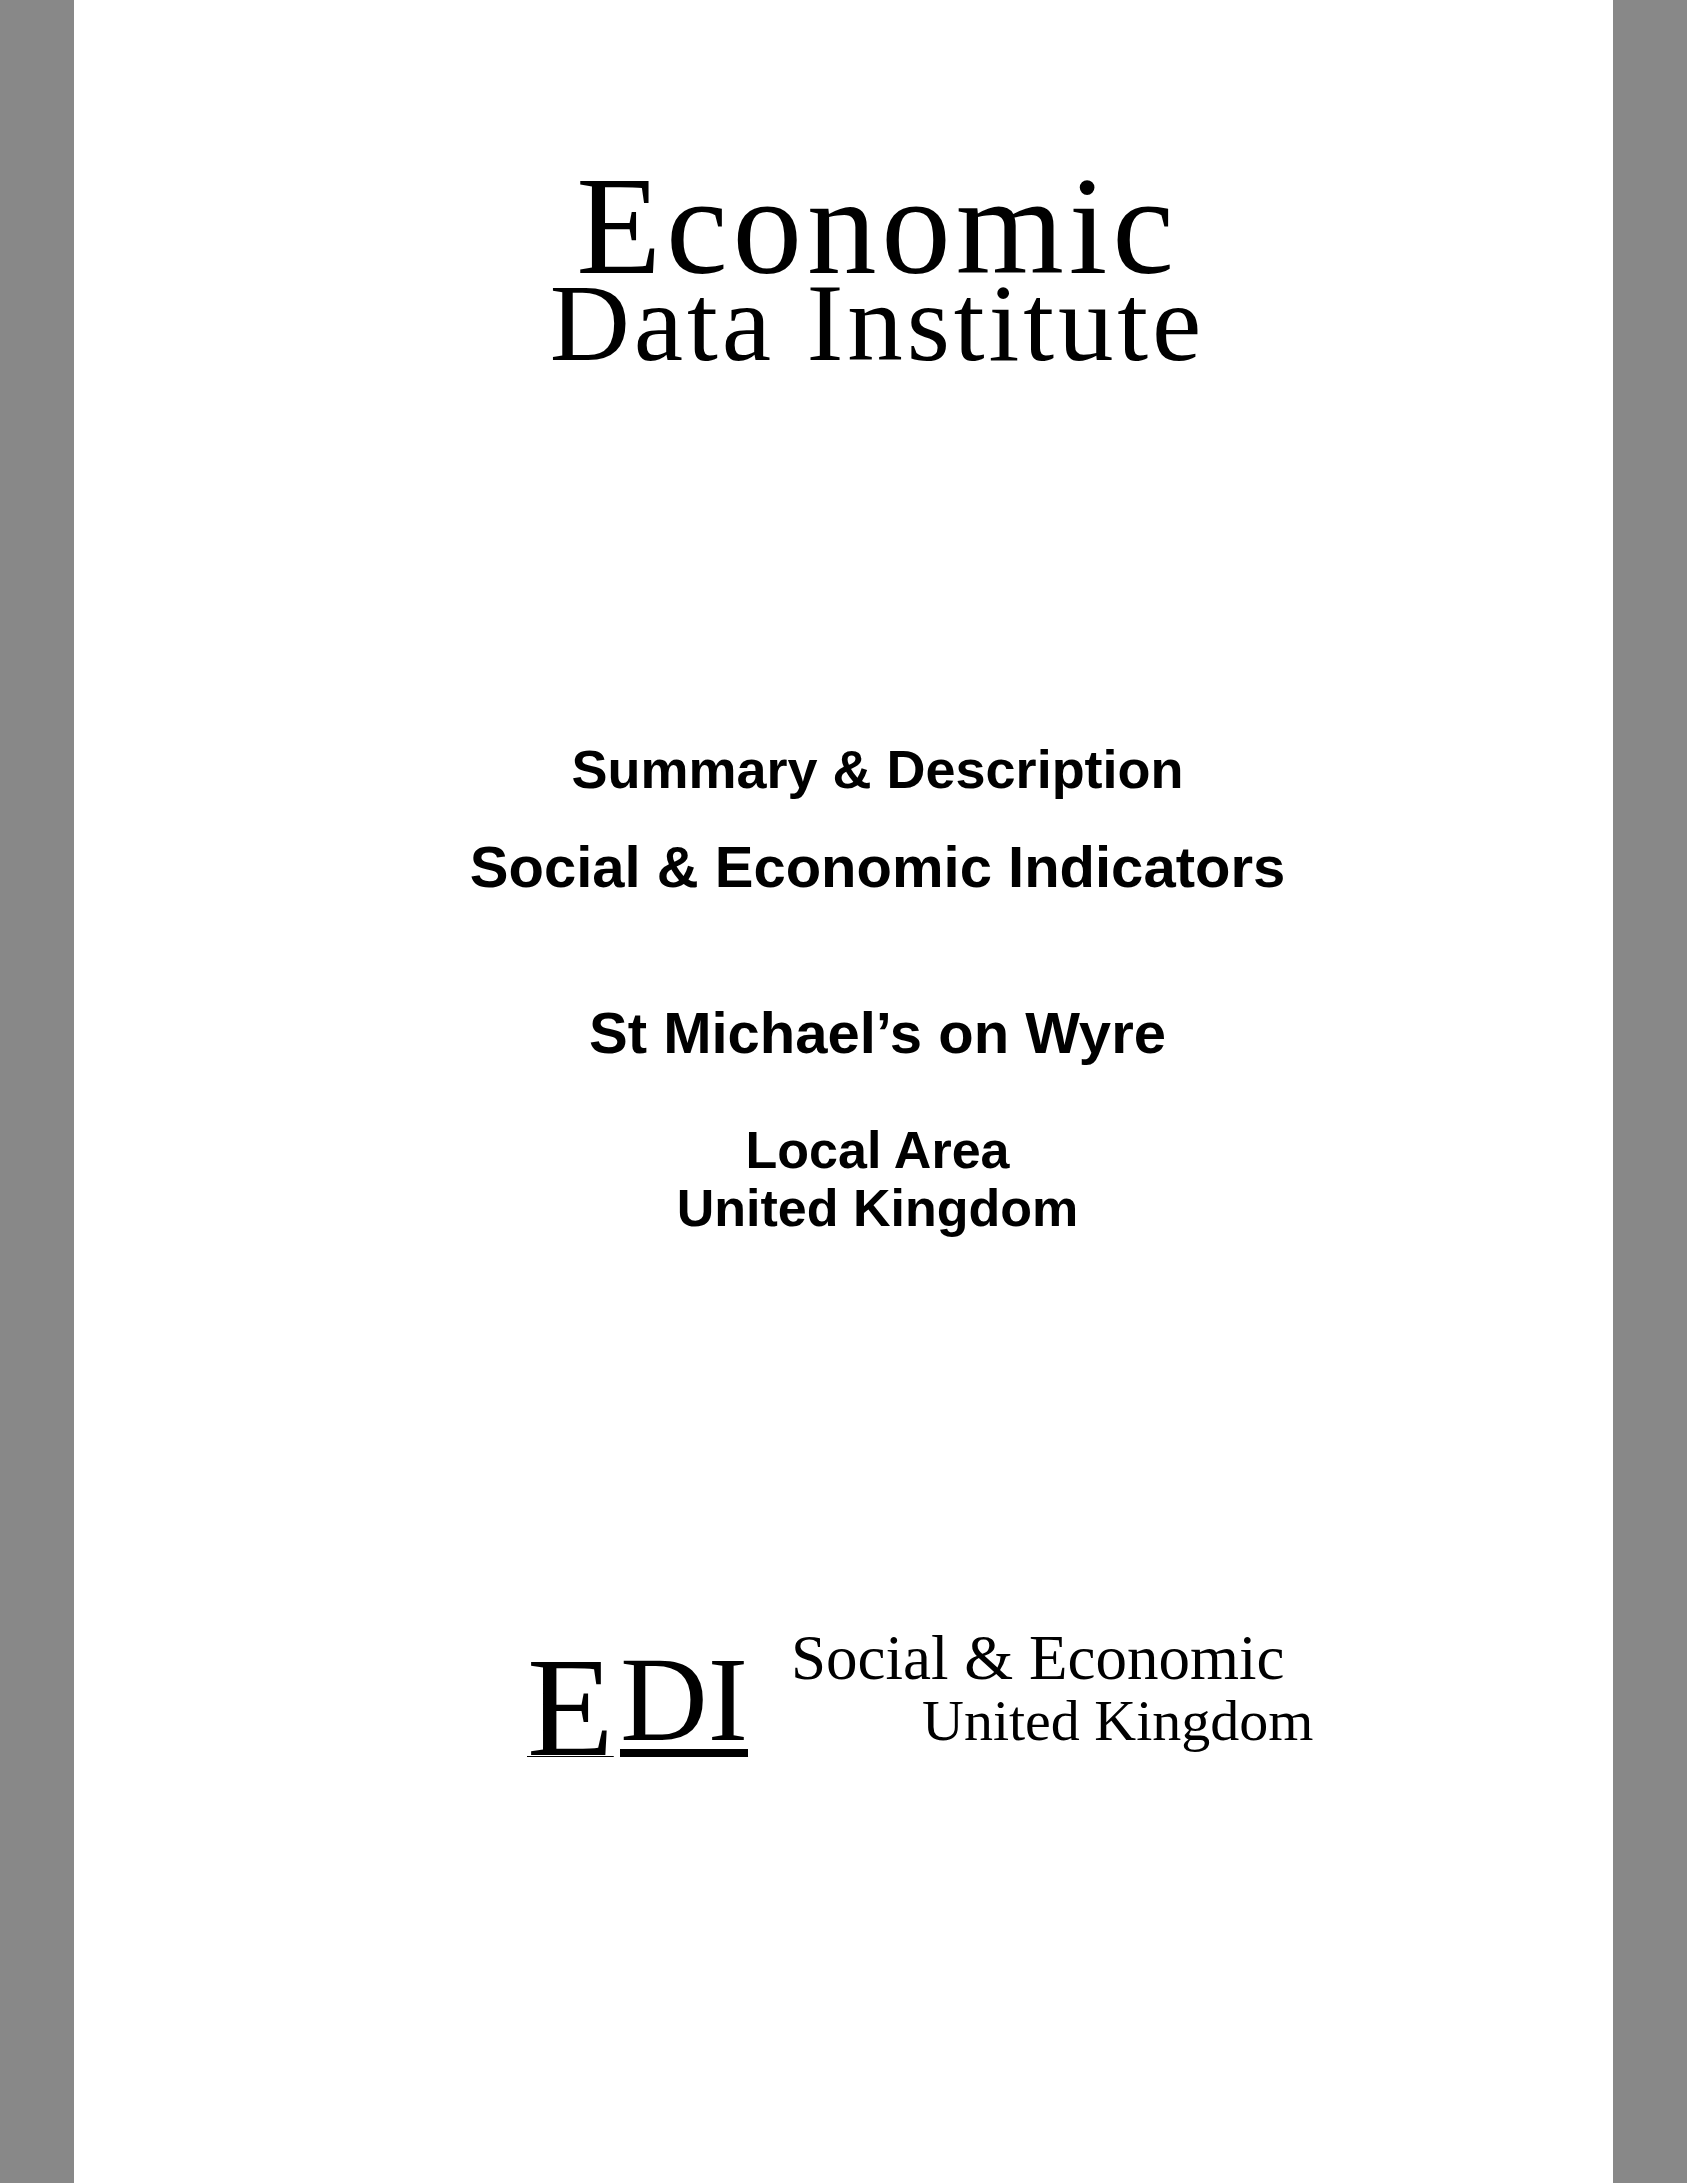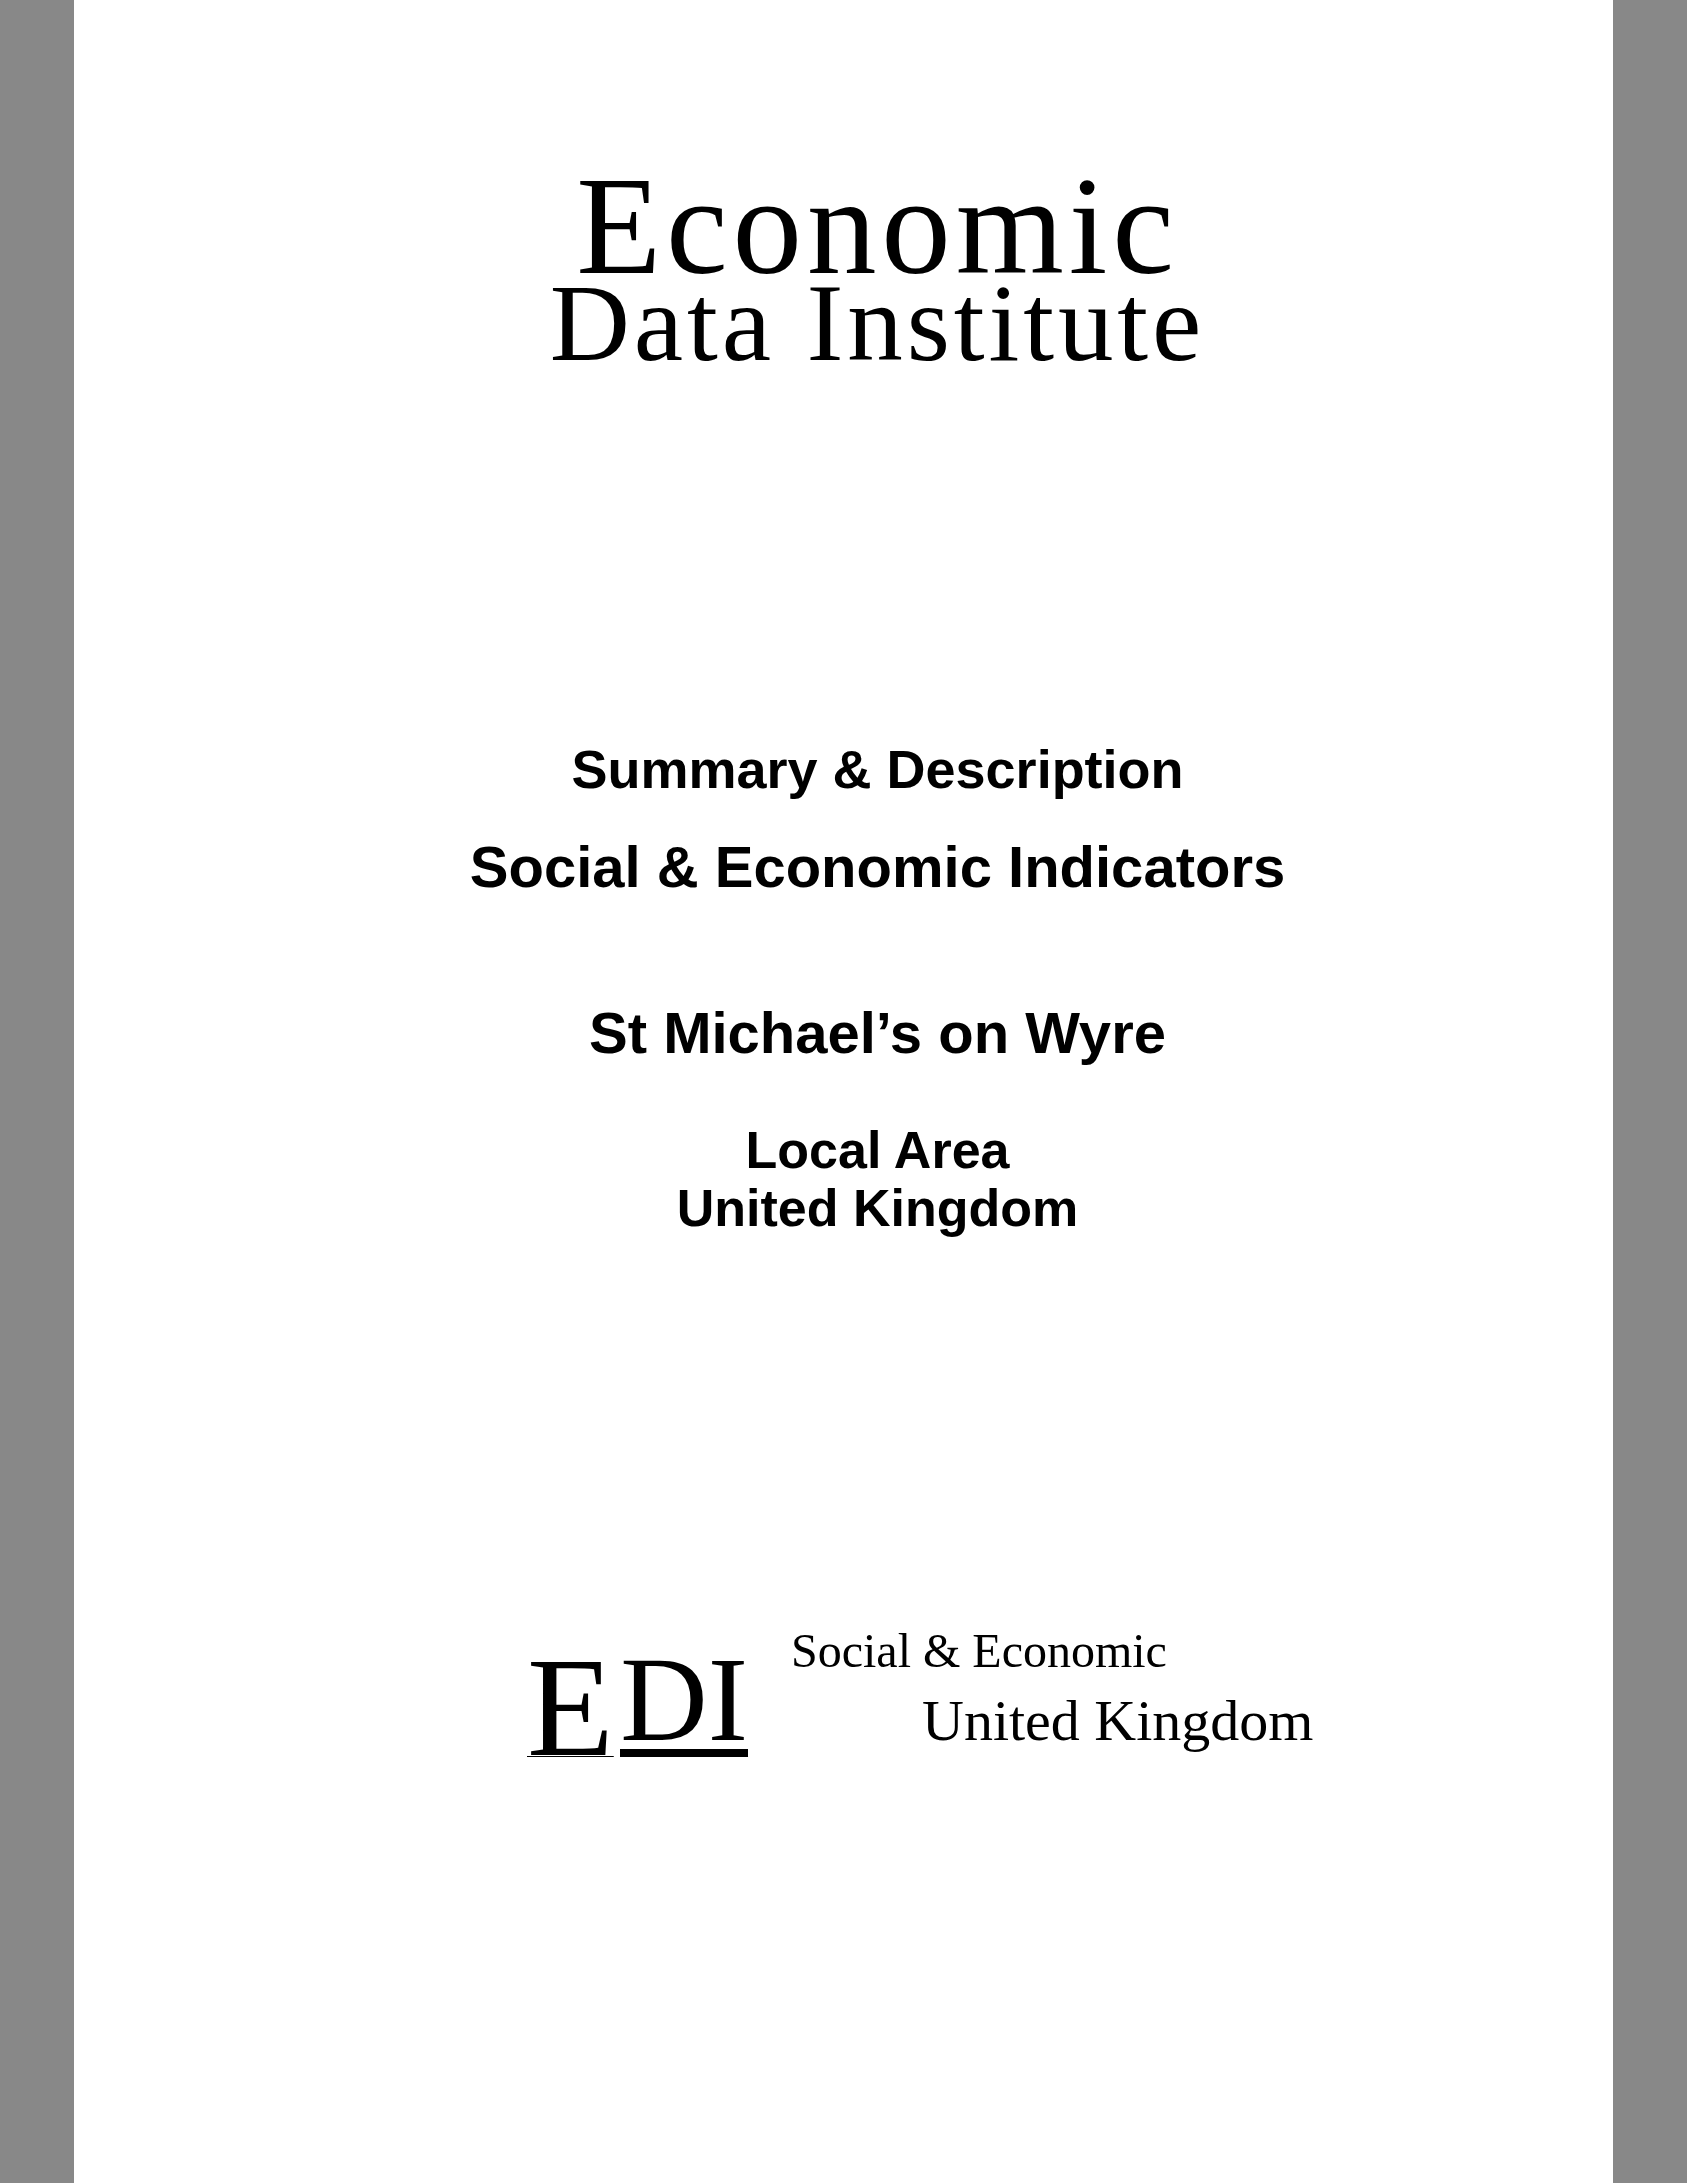--- a/index.html
+++ b/index.html
@@ -58,21 +58,21 @@
     left: 512px;
     top: 1749px;
     width: 128px;
     height: 8px;
     background: #000000;
   }
   .tagline1 {
     position: absolute;
     left: 683px;
     top: 1627px;
-    font-size: 48px;
+    font-size: 63px;
     line-height: 1;
     white-space: nowrap;
   }
   .tagline2 {
     position: absolute;
     left: 814px;
     top: 1692px;
     font-size: 58px;
     line-height: 1;
     white-space: nowrap;

